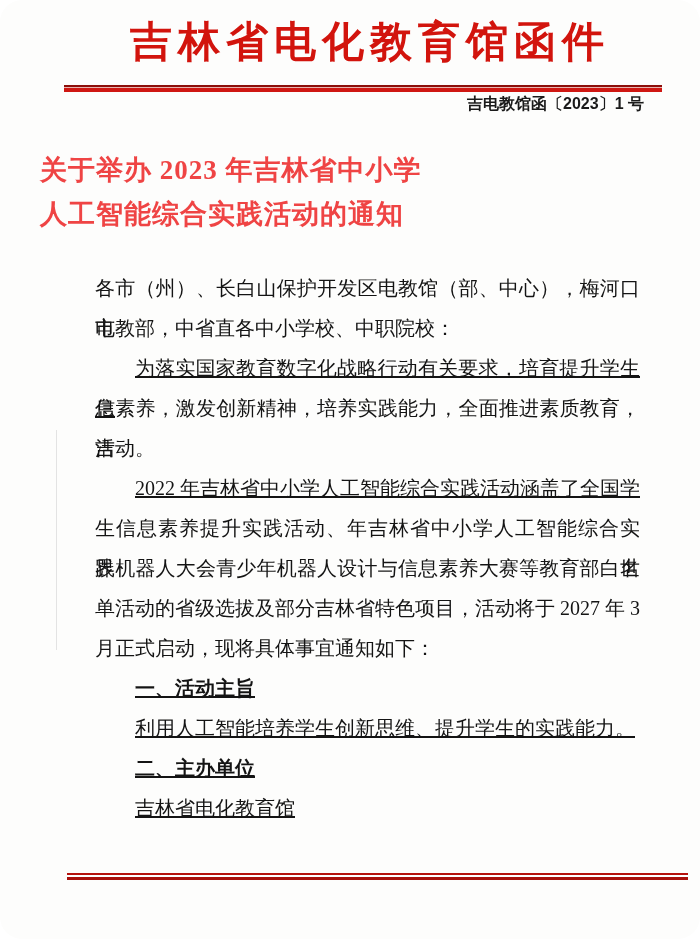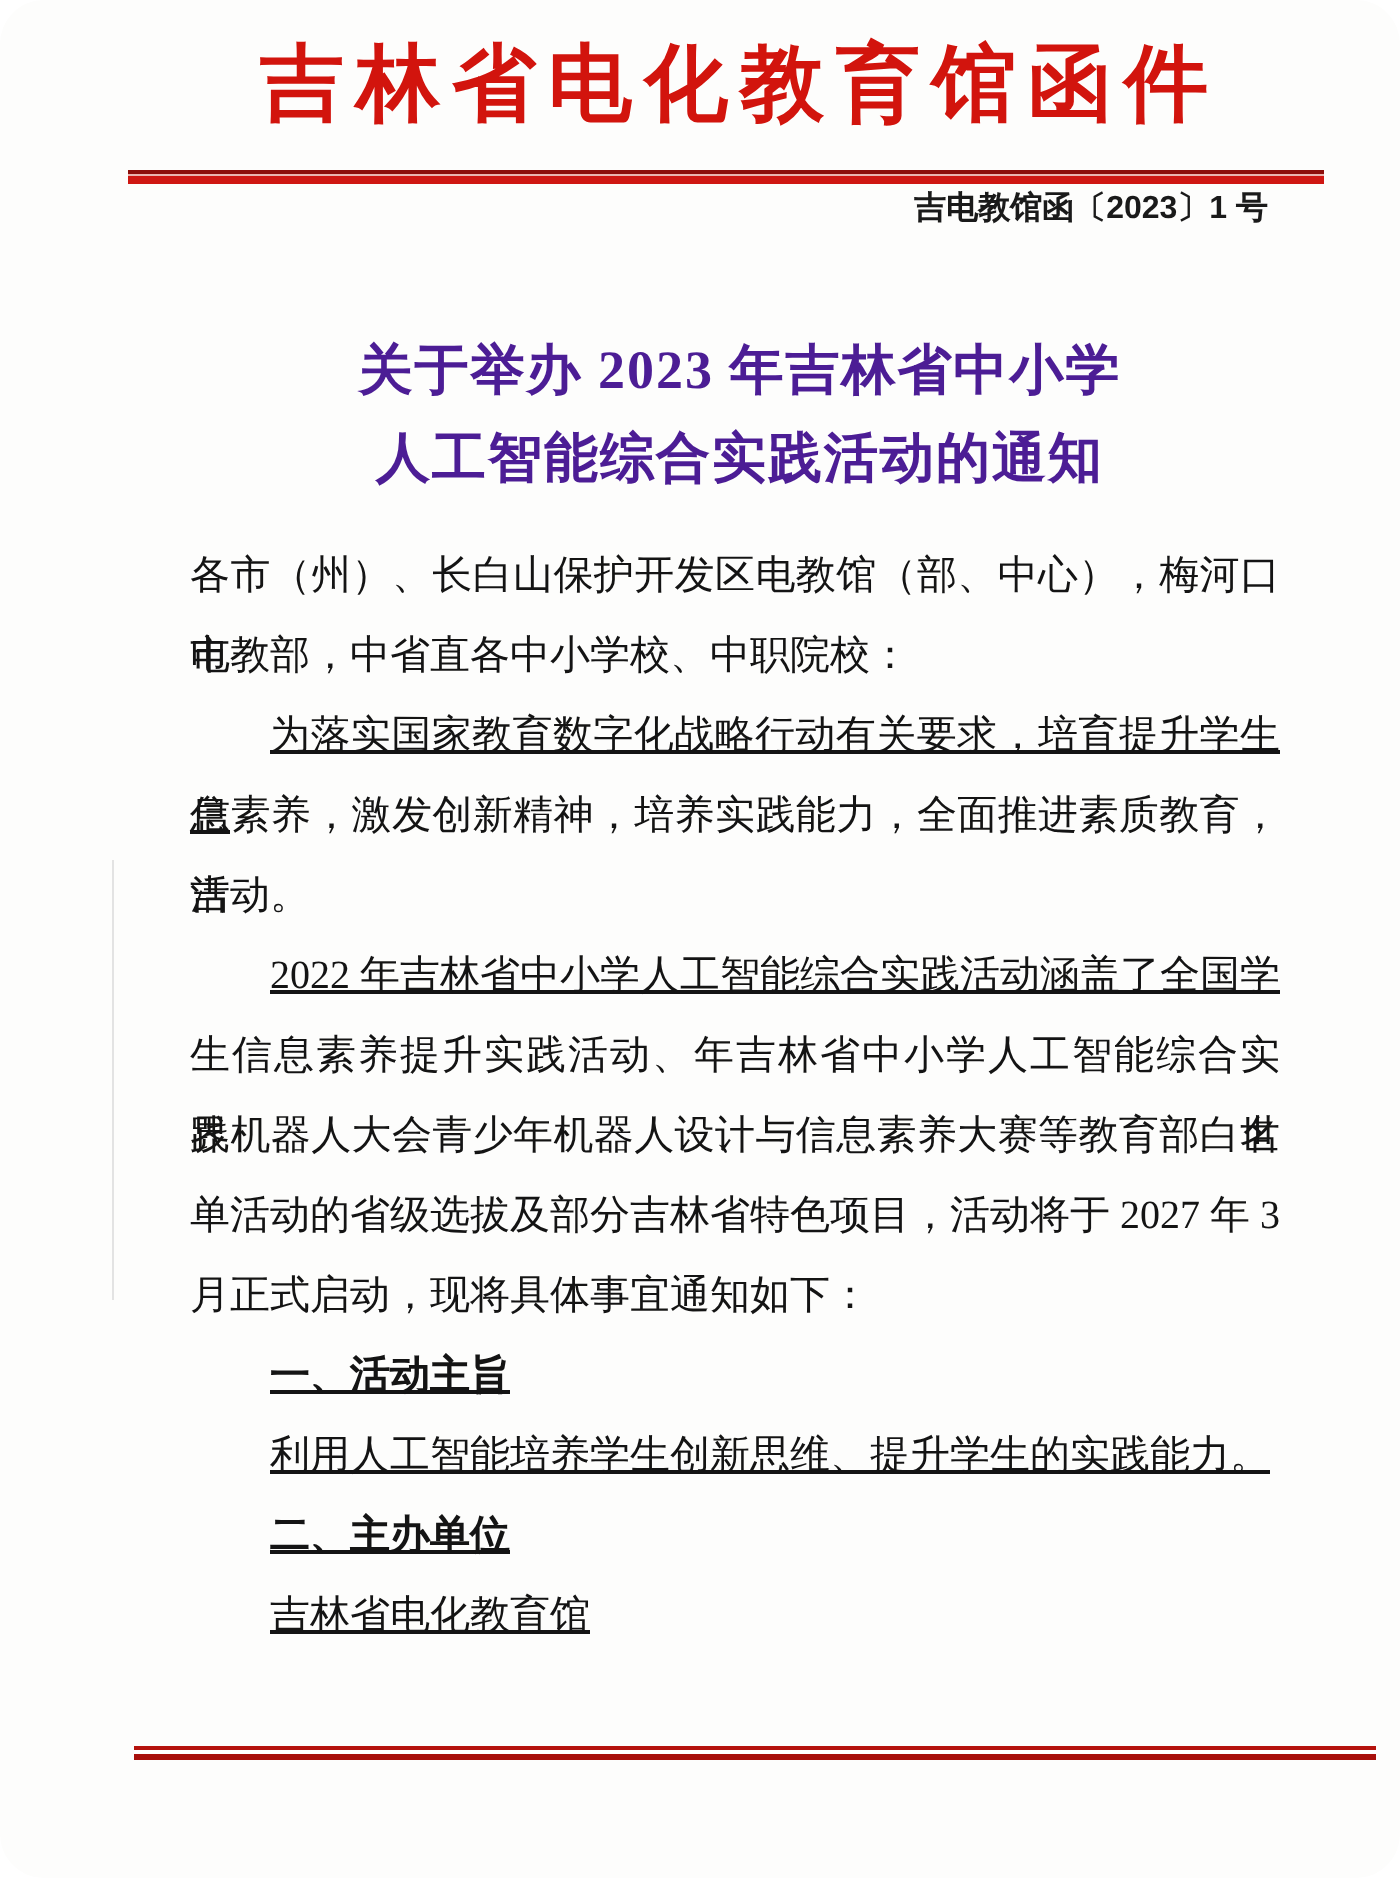--- a/index.html
+++ b/index.html
@@ -38,38 +38,38 @@
     top: 85px;
     width: 598px;
     height: 1px;
     border-top: 2px solid #8c0e0a;
     border-bottom: 4px solid #cf1712;
     background: #e9b5b0;
   }
   .doc-number {
     position: absolute;
     top: 94px;
-    right: 66px;
+    right: 56px;
     font-family: "Liberation Sans", "DejaVu Sans", sans-serif;
     font-weight: bold;
     font-size: 16px;
     color: #1a1a1a;
     white-space: nowrap;
   }
   .notice-title {
     position: absolute;
-    top: 163px;
+    top: 148px;
     left: 40px;
     width: 660px;
-    text-align: center;
+    text-align: left;
     font-size: 27px;
     font-weight: 600;
     line-height: 44px;
     letter-spacing: 1px;
-    color: #4c1d95;
+    color: #ef4444;
     white-space: nowrap;
   }
   .doc-body {
     position: absolute;
     top: 268px;
     left: 95px;
     width: 545px;
     font-size: 20px;
     line-height: 40px;
     color: #141414;

